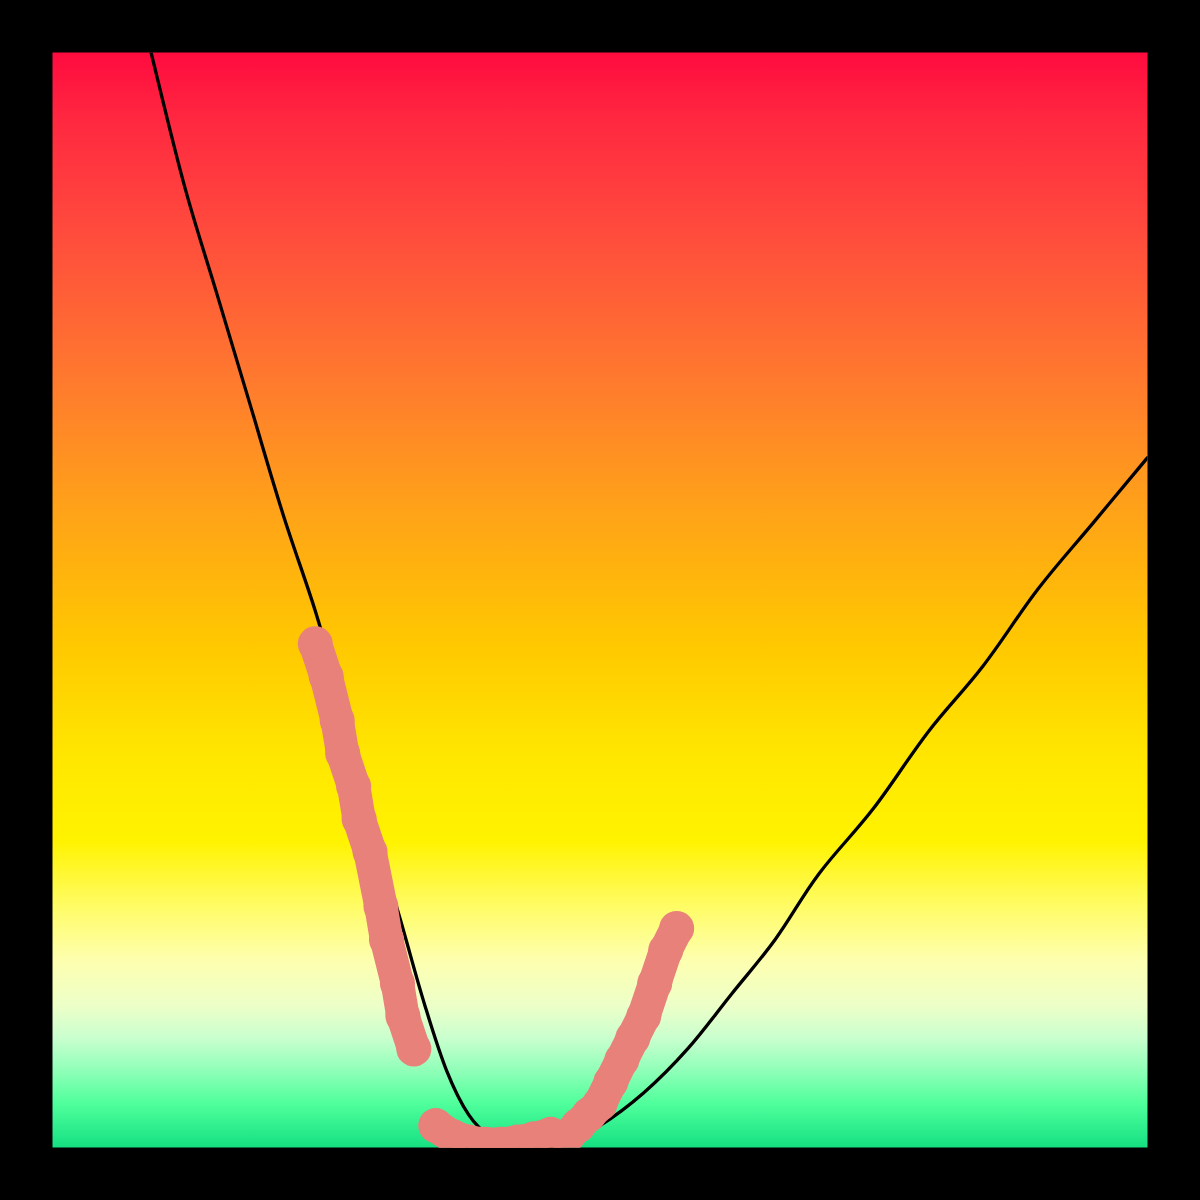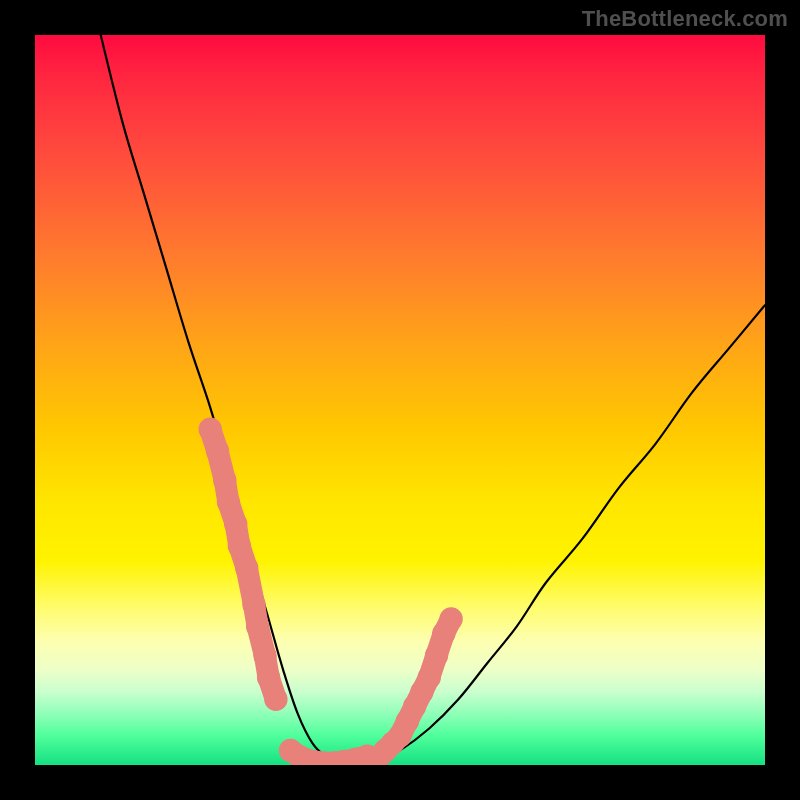--- a/index.html
+++ b/index.html
@@ -123,14 +123,13 @@
         <circle cx="255.49999999999997" cy="715.4" r="11.68" fill="#e9817b"></circle>
         <circle cx="266.45" cy="722.7" r="11.68" fill="#e9817b"></circle>
         <circle cx="277.4" cy="726.35" r="11.68" fill="#e9817b"></circle>
         <circle cx="288.35" cy="727.81" r="11.68" fill="#e9817b"></circle>
         <circle cx="299.29999999999995" cy="727.81" r="11.68" fill="#e9817b"></circle>
         <circle cx="310.25" cy="726.35" r="11.68" fill="#e9817b"></circle>
         <circle cx="321.2" cy="724.16" r="11.68" fill="#e9817b"></circle>
         <circle cx="332.15000000000003" cy="721.24" r="11.68" fill="#e9817b"></circle>
       </svg>
   </div>
-  <div class="watermark">TheBottleneck.com</div>
 </div>
 
 </body></html>

